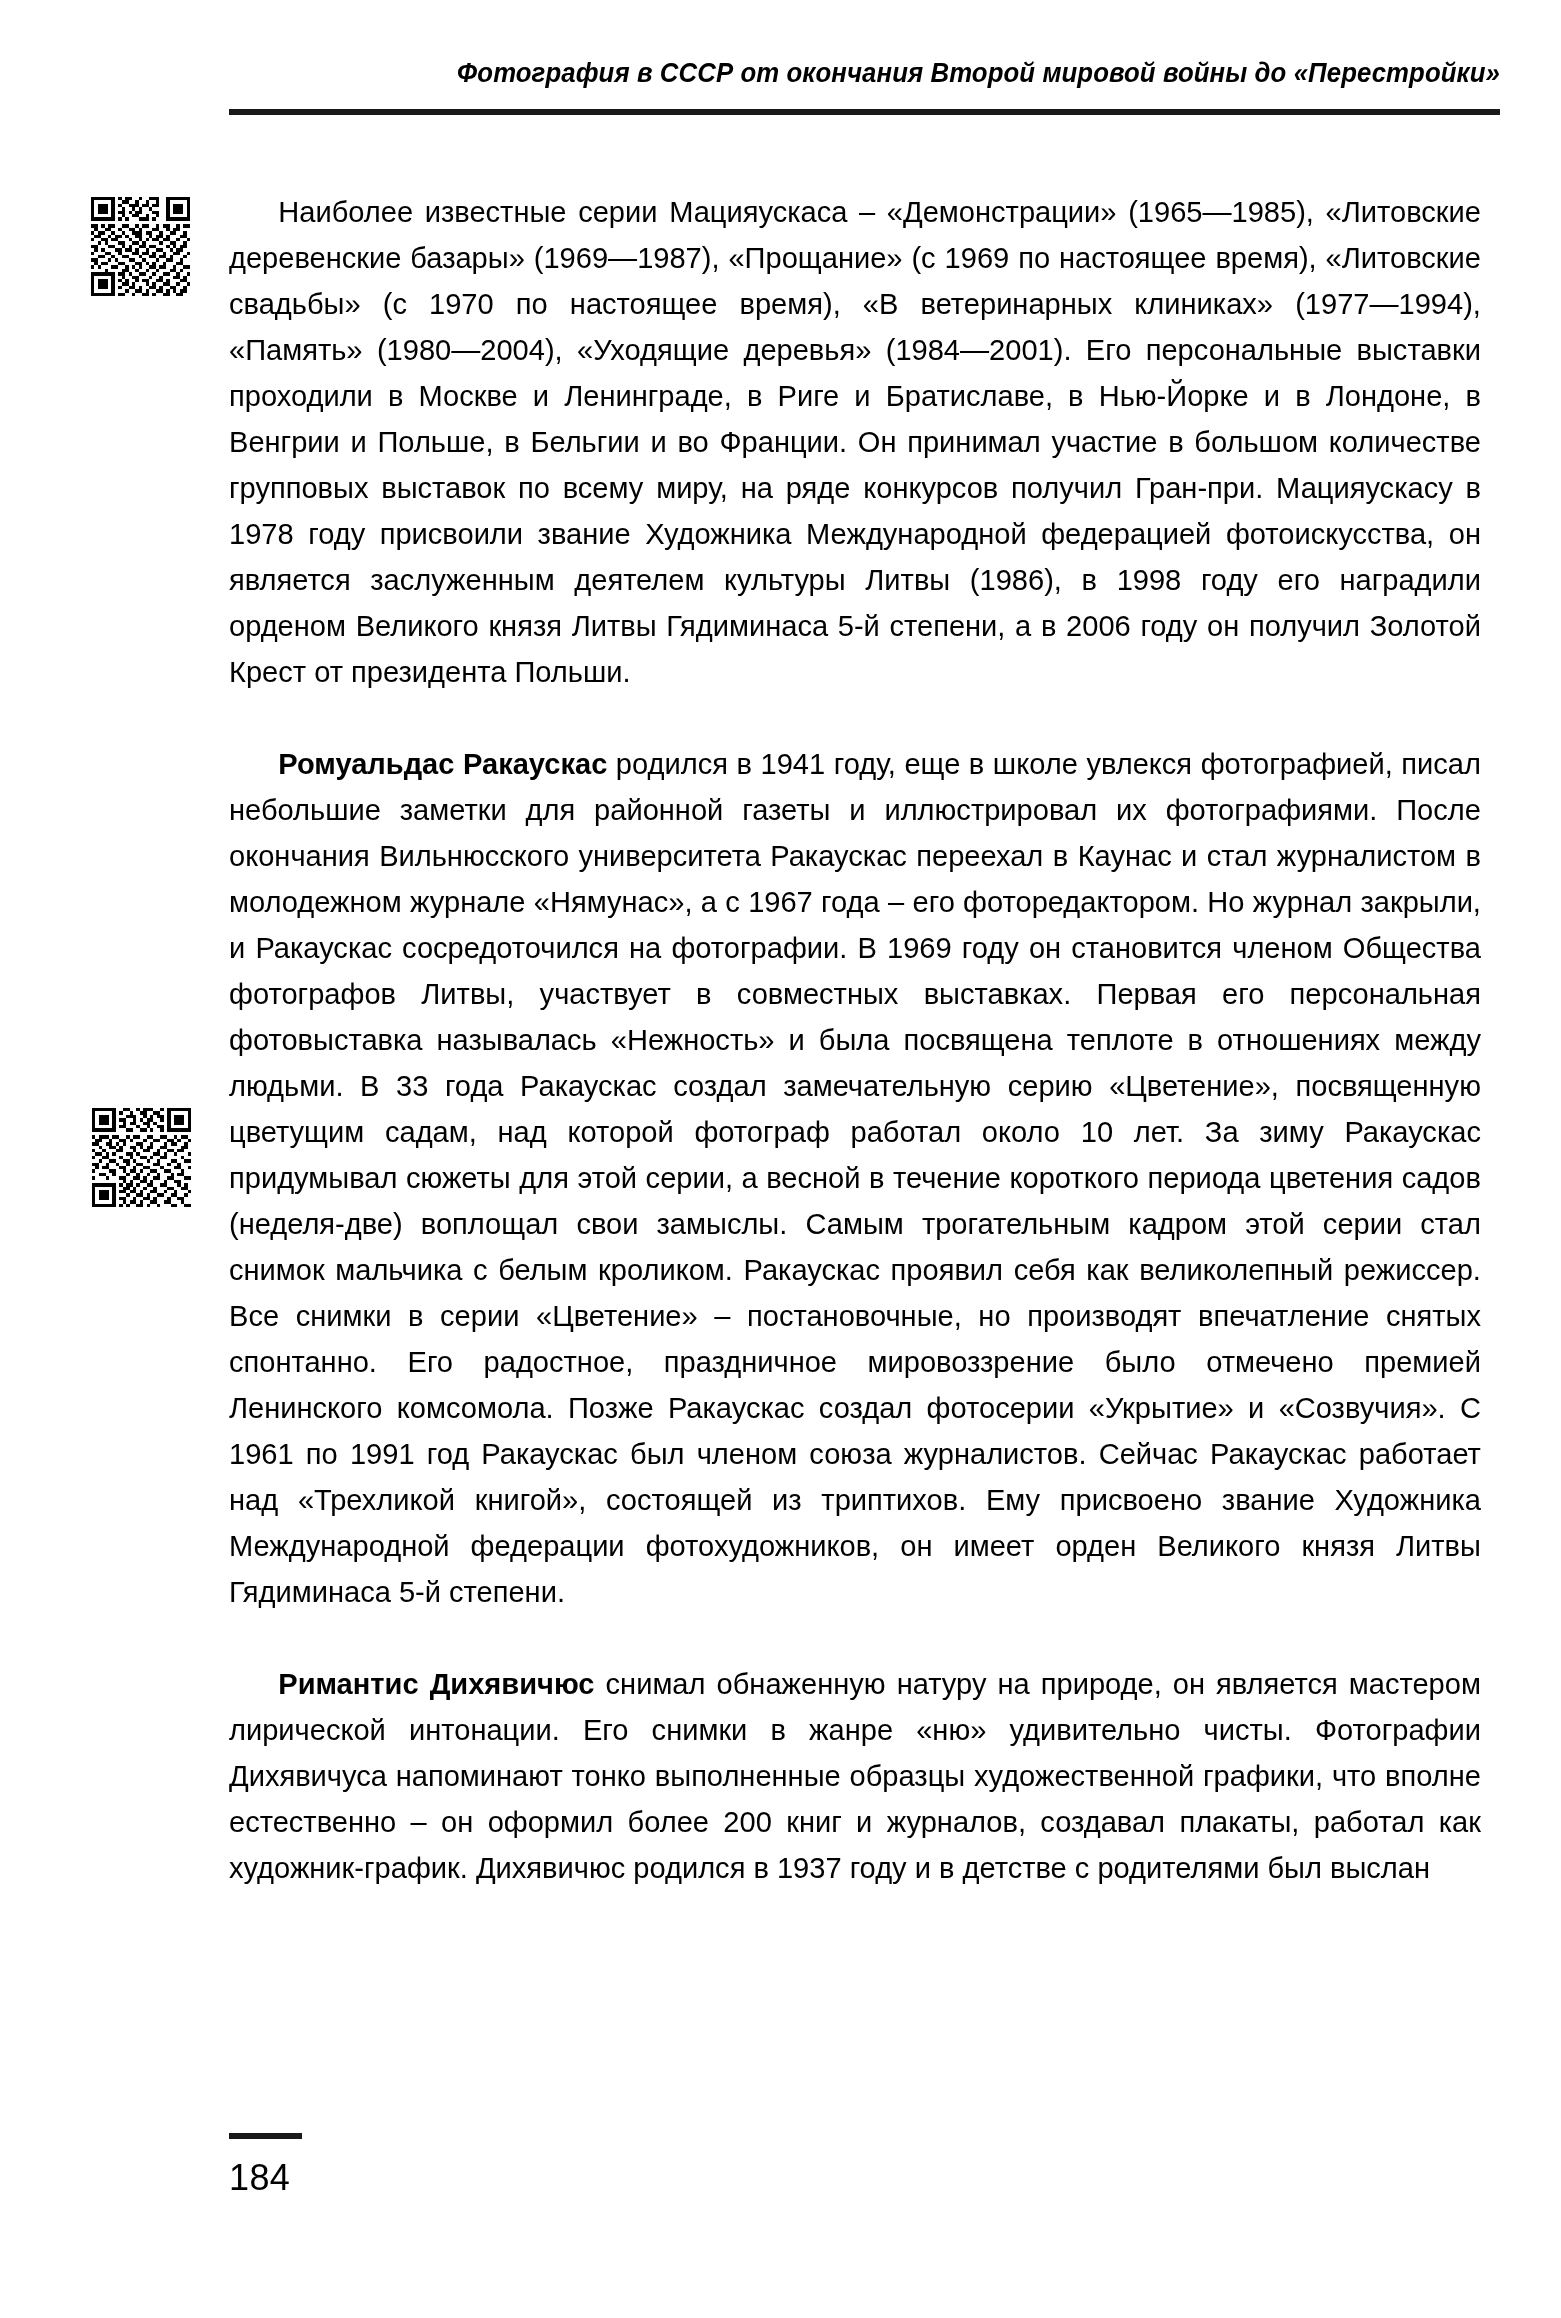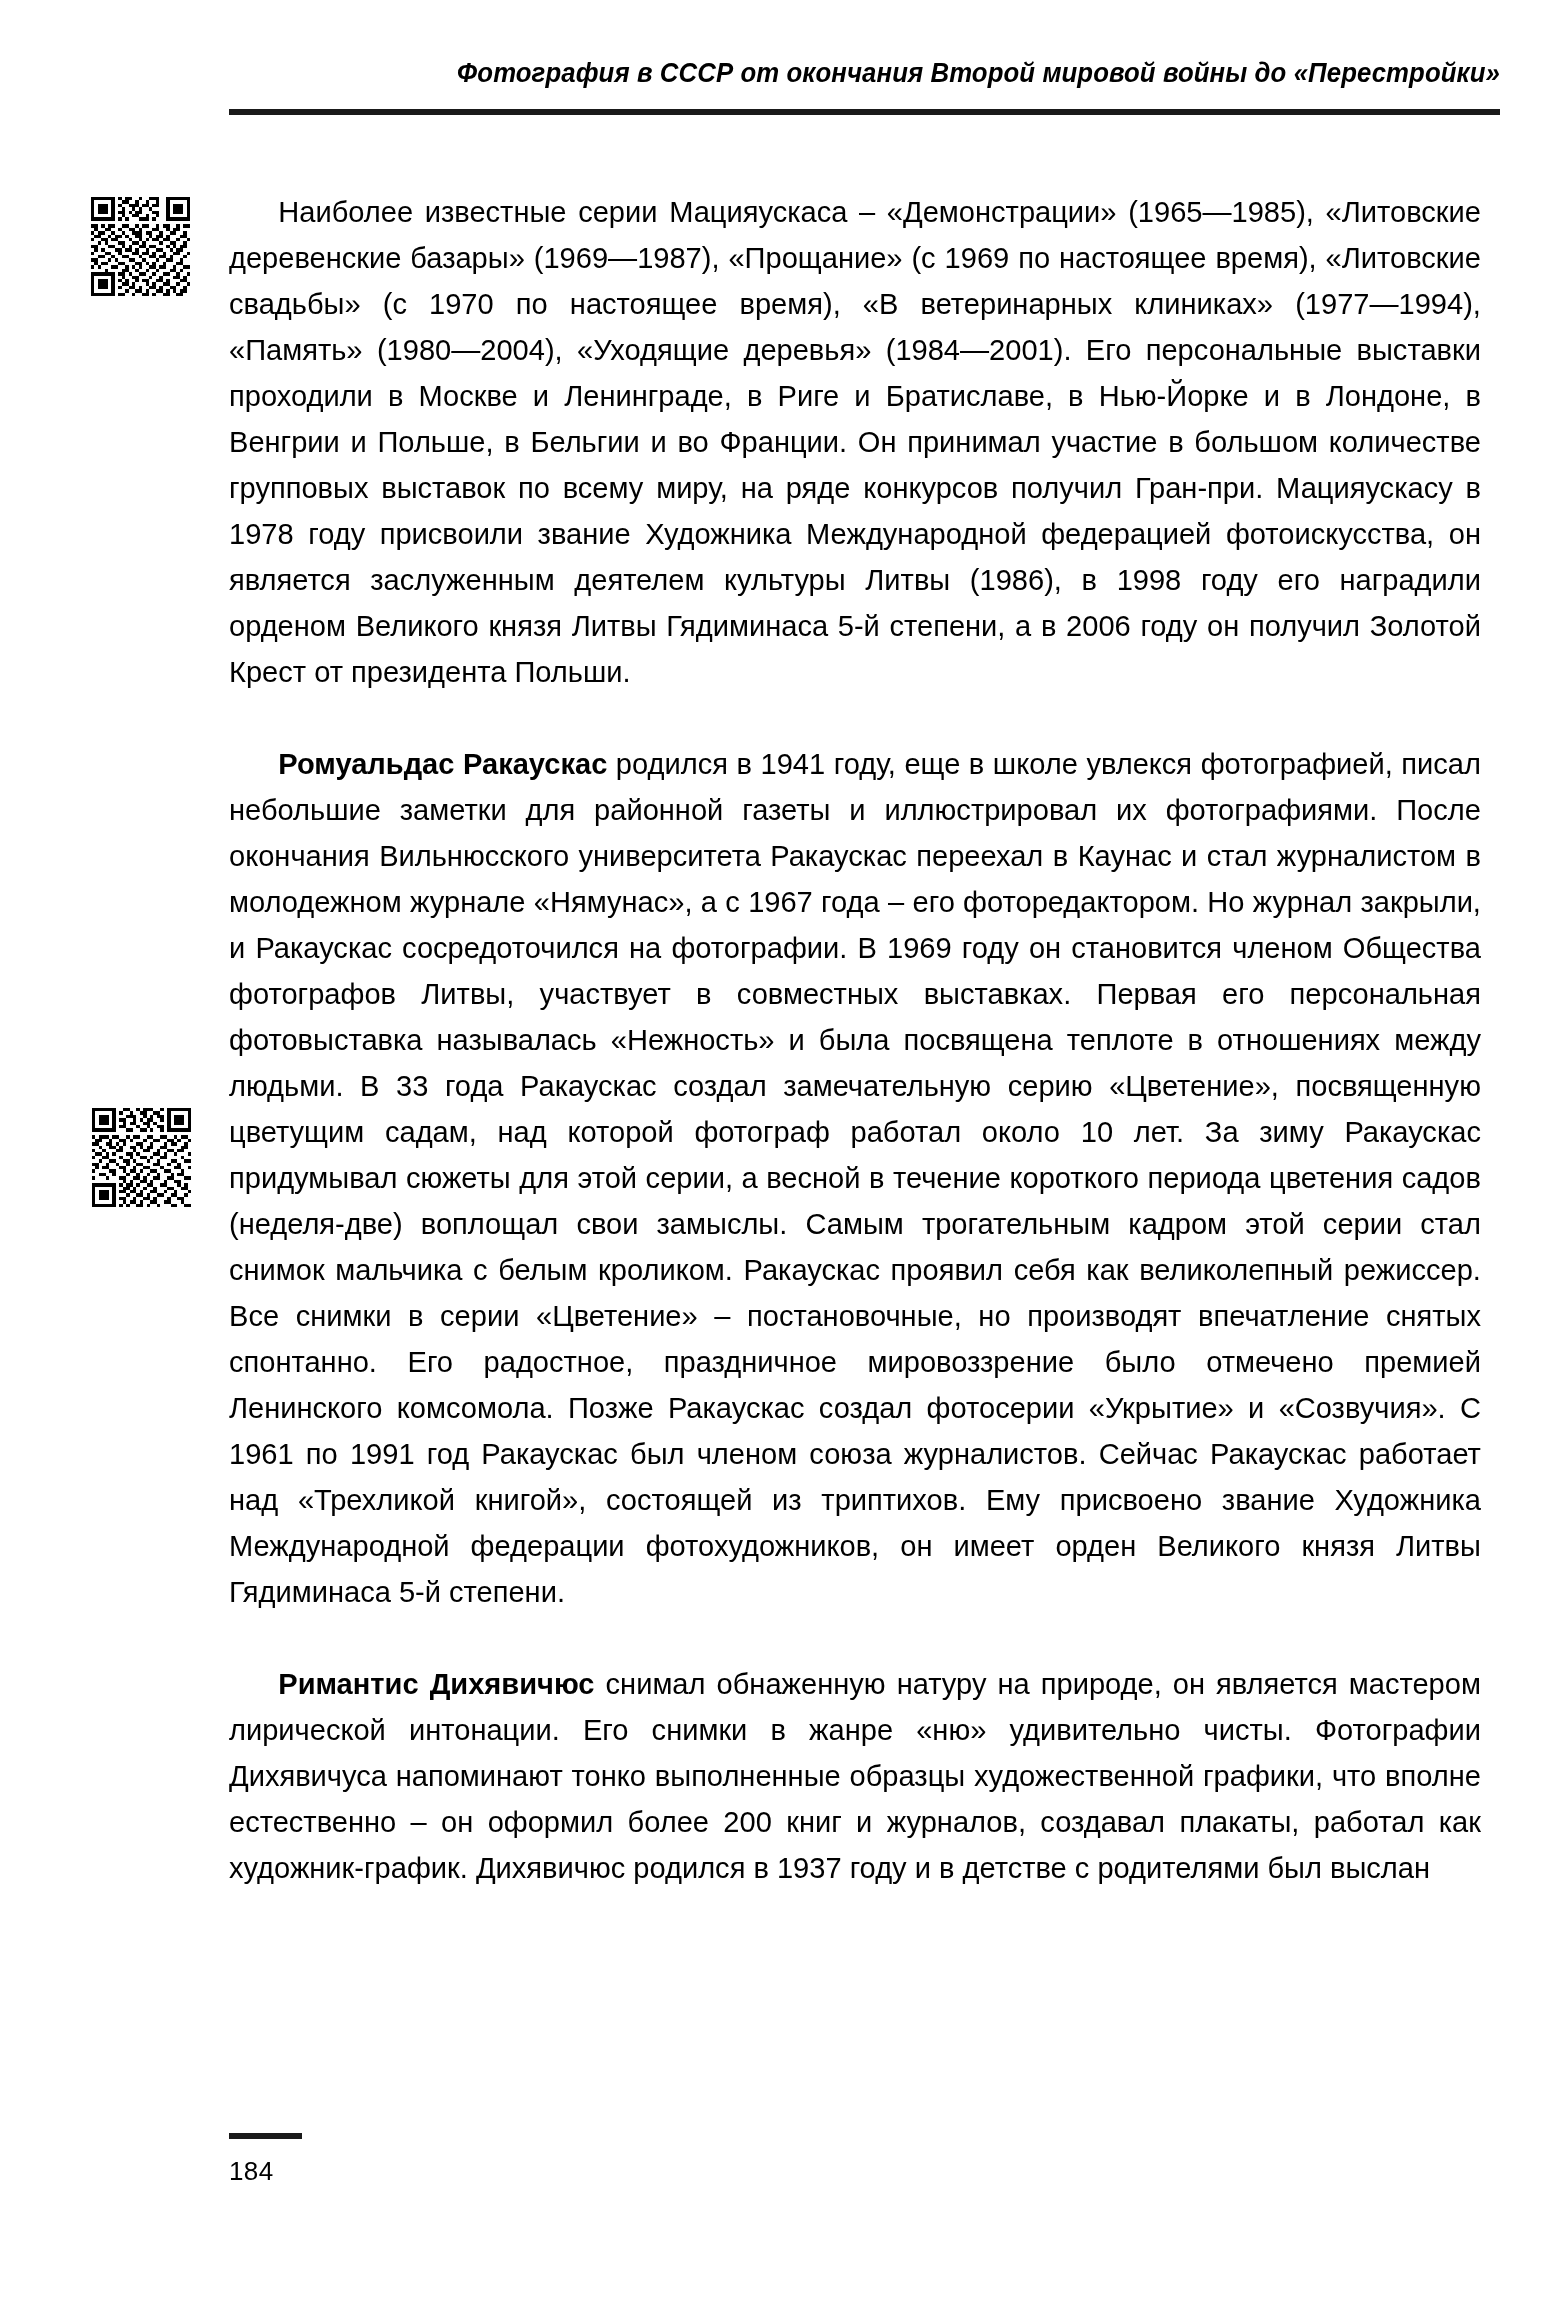--- a/index.html
+++ b/index.html
@@ -91,21 +91,21 @@
     left: 198px;
     top: 2133px;
     width: 73px;
     height: 5.6px;
     background: #1a1a1a;
   }
   .page-number {
     position: absolute;
     left: 198px;
     top: 2156px;
-    font-size: 26px;
+    font-size: 36px;
     line-height: 1.2;
     letter-spacing: 0.4px;
   }
 </style>
 </head>
 <body>
 
 <div class="page">
 
   <div class="header-block">

